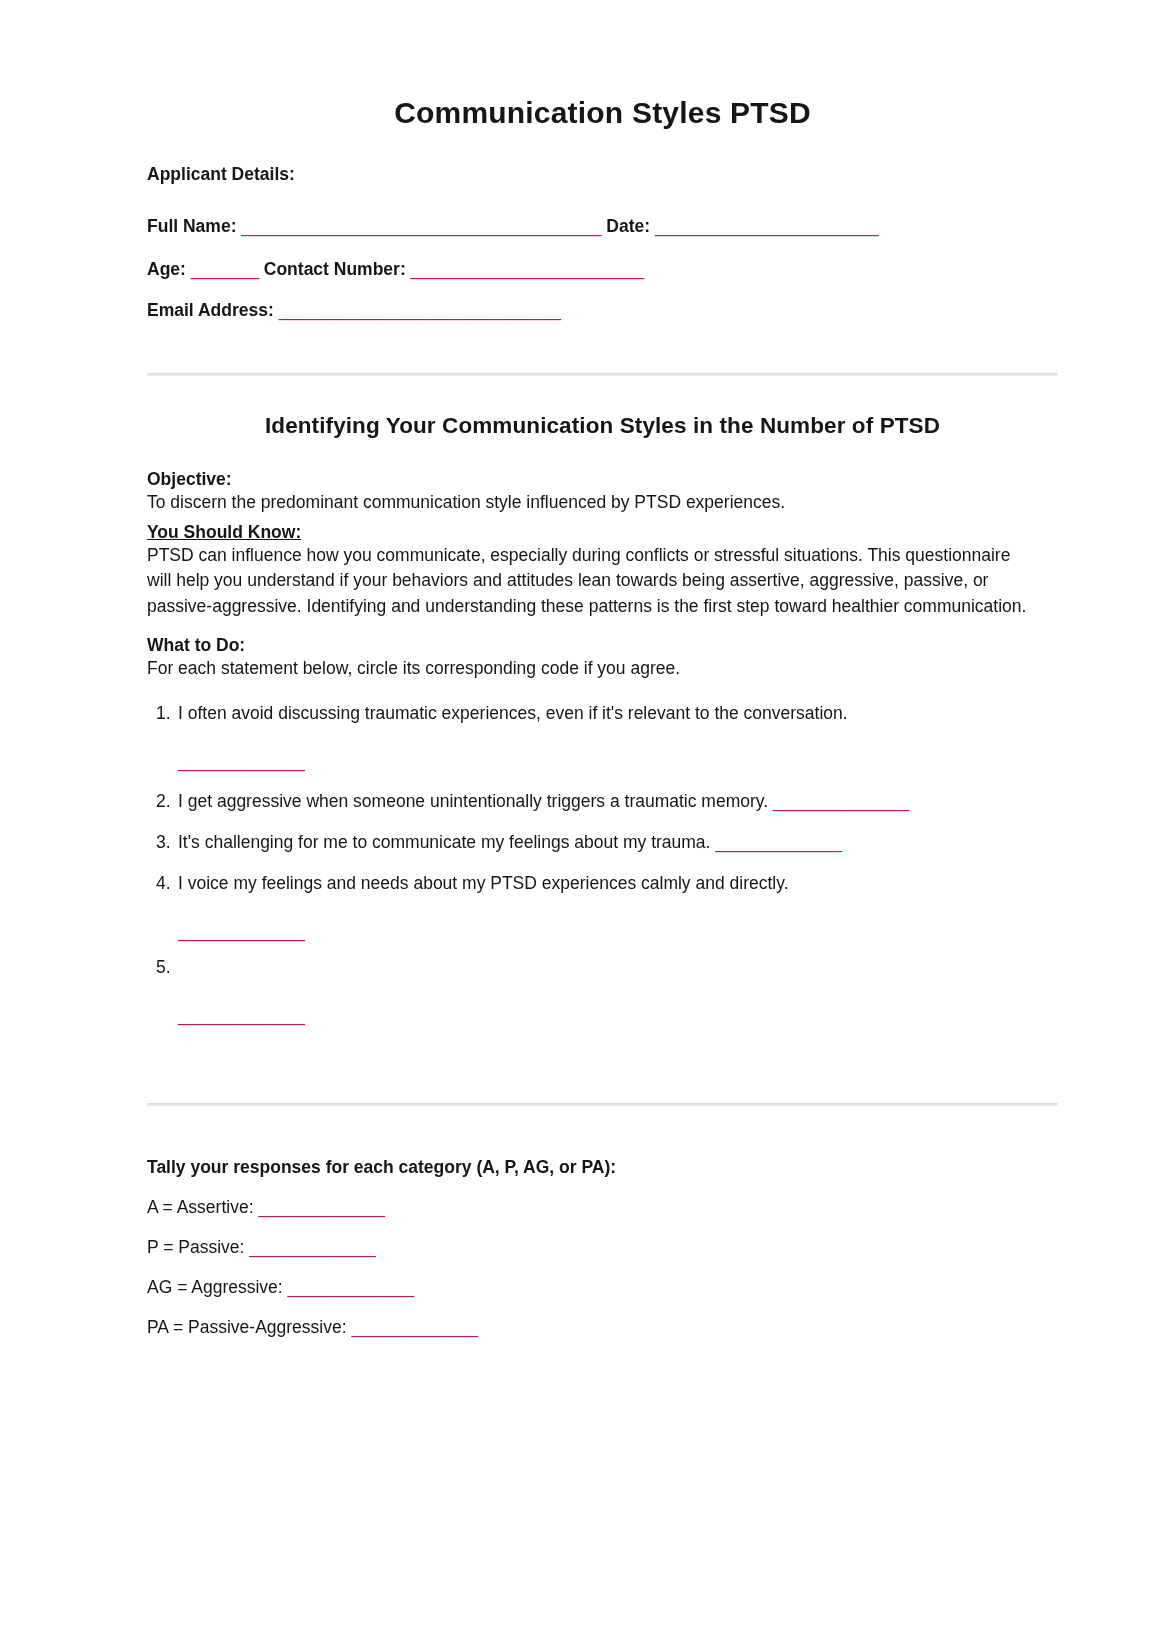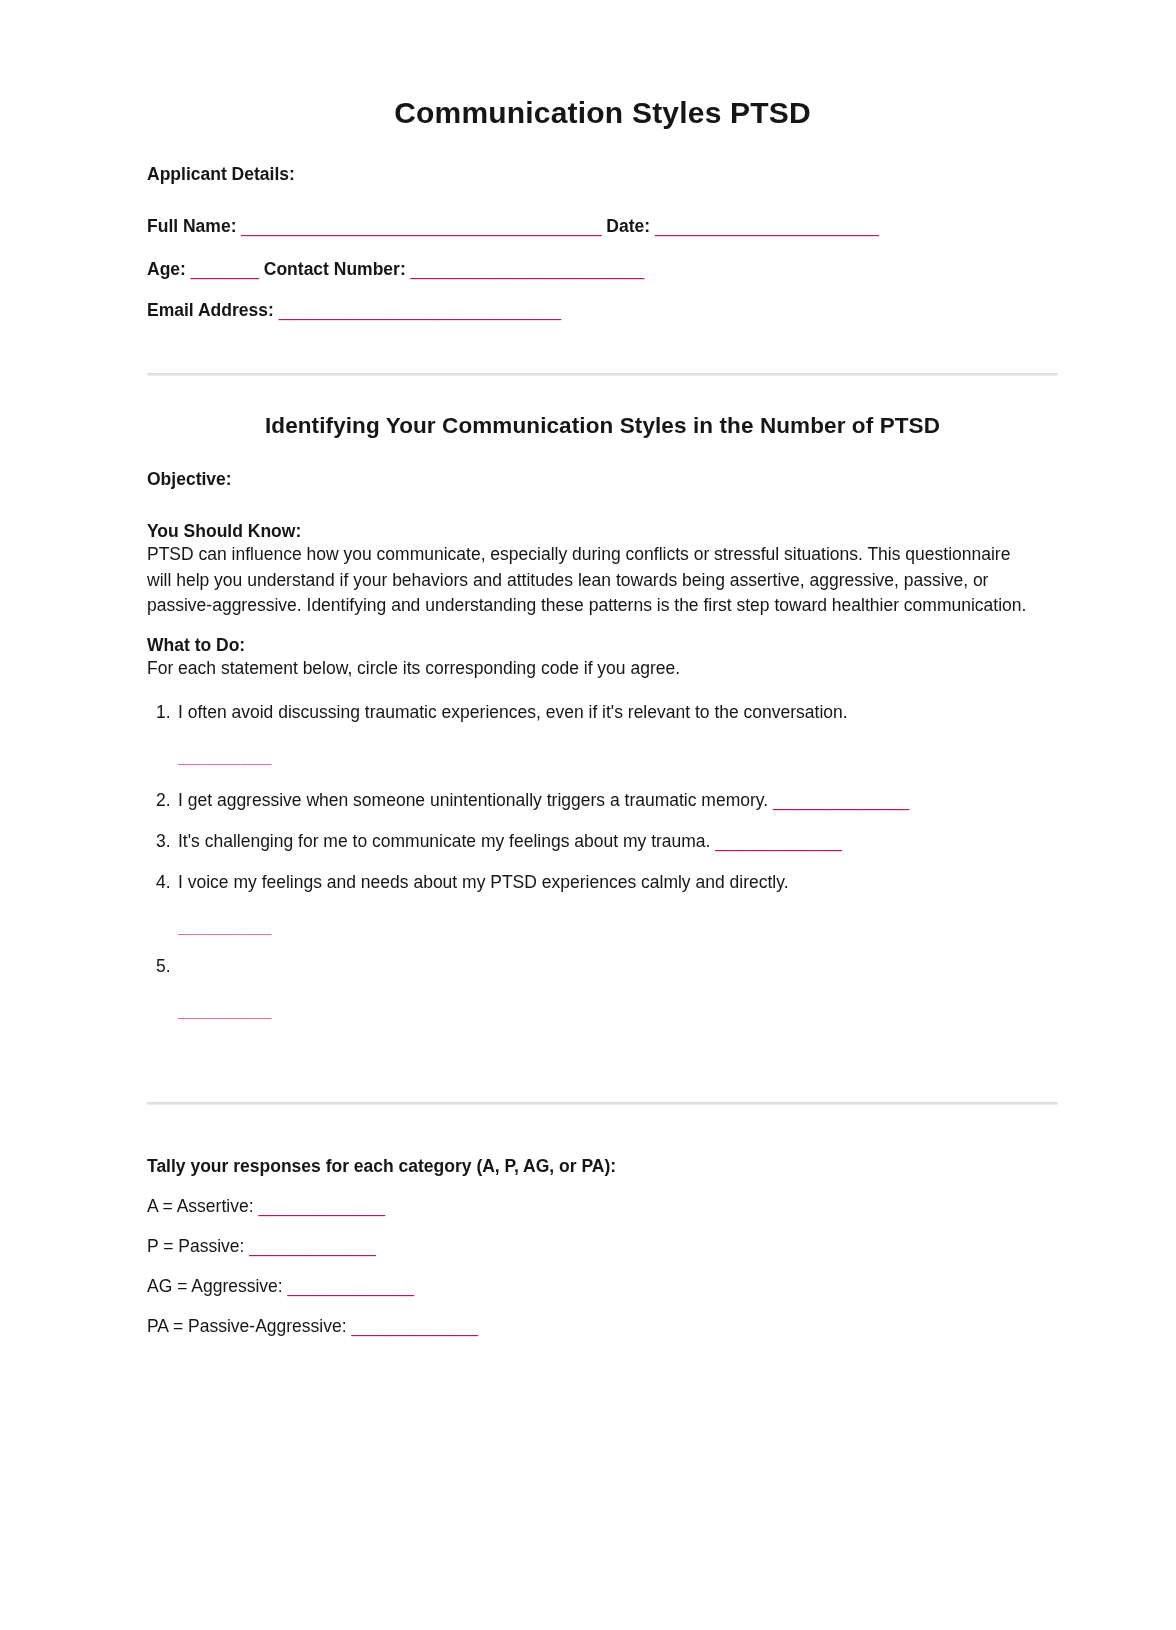--- a/index.html
+++ b/index.html
@@ -63,21 +63,21 @@
   .divider-2 { margin-top: 75px; }
   .section-heading {
     margin: 36px 0 0 0;
     font-size: 22.5px;
     line-height: 28px;
     font-weight: 700;
     text-align: center;
     letter-spacing: 0.1px;
   }
   .para-label { margin-top: 28px; }
-  .para-label-tight { margin-top: 30px; }
+  .para-label-tight { margin-top: 5px; text-decoration: underline; }
   .para-label-todo { margin-top: 15px; }
   .body-text {
     margin: 0;
     font-size: 17.5px;
     line-height: 25.5px;
     max-width: 884px;
   }
   .statements { margin-top: 18px; }
   .statement-row {
     display: flex;
@@ -92,23 +92,22 @@
   }
   .statement-text { white-space: nowrap; }
   .st-1 { margin-top: 0; }
   .st-2 { margin-top: 14px; }
   .st-3 { margin-top: 15px; }
   .st-4 { margin-top: 15px; }
   .st-5 { margin-top: 10px; }
   .below-blank-row {
     margin-top: 22px;
     padding-left: 31px;
-    font-size: 13px;
+    font-size: 19px;
     line-height: 26px;
-    font-family: Liberation Mono, monospace;
   }
   .tally-heading { margin-top: 50px; }
   .tally-row {
     margin-top: 18px;
     font-size: 17.5px;
     line-height: 22px;
     white-space: nowrap;
   }
   .page-indicator {
     position: absolute;
@@ -145,20 +144,21 @@
   <p class="field-row row-3">
     <span class="field-label">Email Address:</span> 
     <span class="blank">_____________________________</span>
   </p>
 
   <hr class="divider divider-1">
 
   <h2 class="section-heading">Identifying Your Communication Styles in the Number of PTSD</h2>
 
   <p class="section-label para-label">Objective:</p>
+  <p class="body-text">To discern the predominant communication style influenced by PTSD experiences.</p>
 
   <p class="section-label para-label-tight">You Should Know:</p>
   <p class="body-text">PTSD can influence how you communicate, especially during conflicts or stressful situations. This questionnaire will help you understand if your behaviors and attitudes lean towards being assertive, aggressive, passive, or passive-aggressive. Identifying and understanding these patterns is the first step toward healthier communication.</p>
 
   <p class="section-label para-label-todo">What to Do:</p>
   <p class="body-text">For each statement below, circle its corresponding code if you agree.</p>
 
   <div class="statements">
 
     <div class="statement-row st-1">

